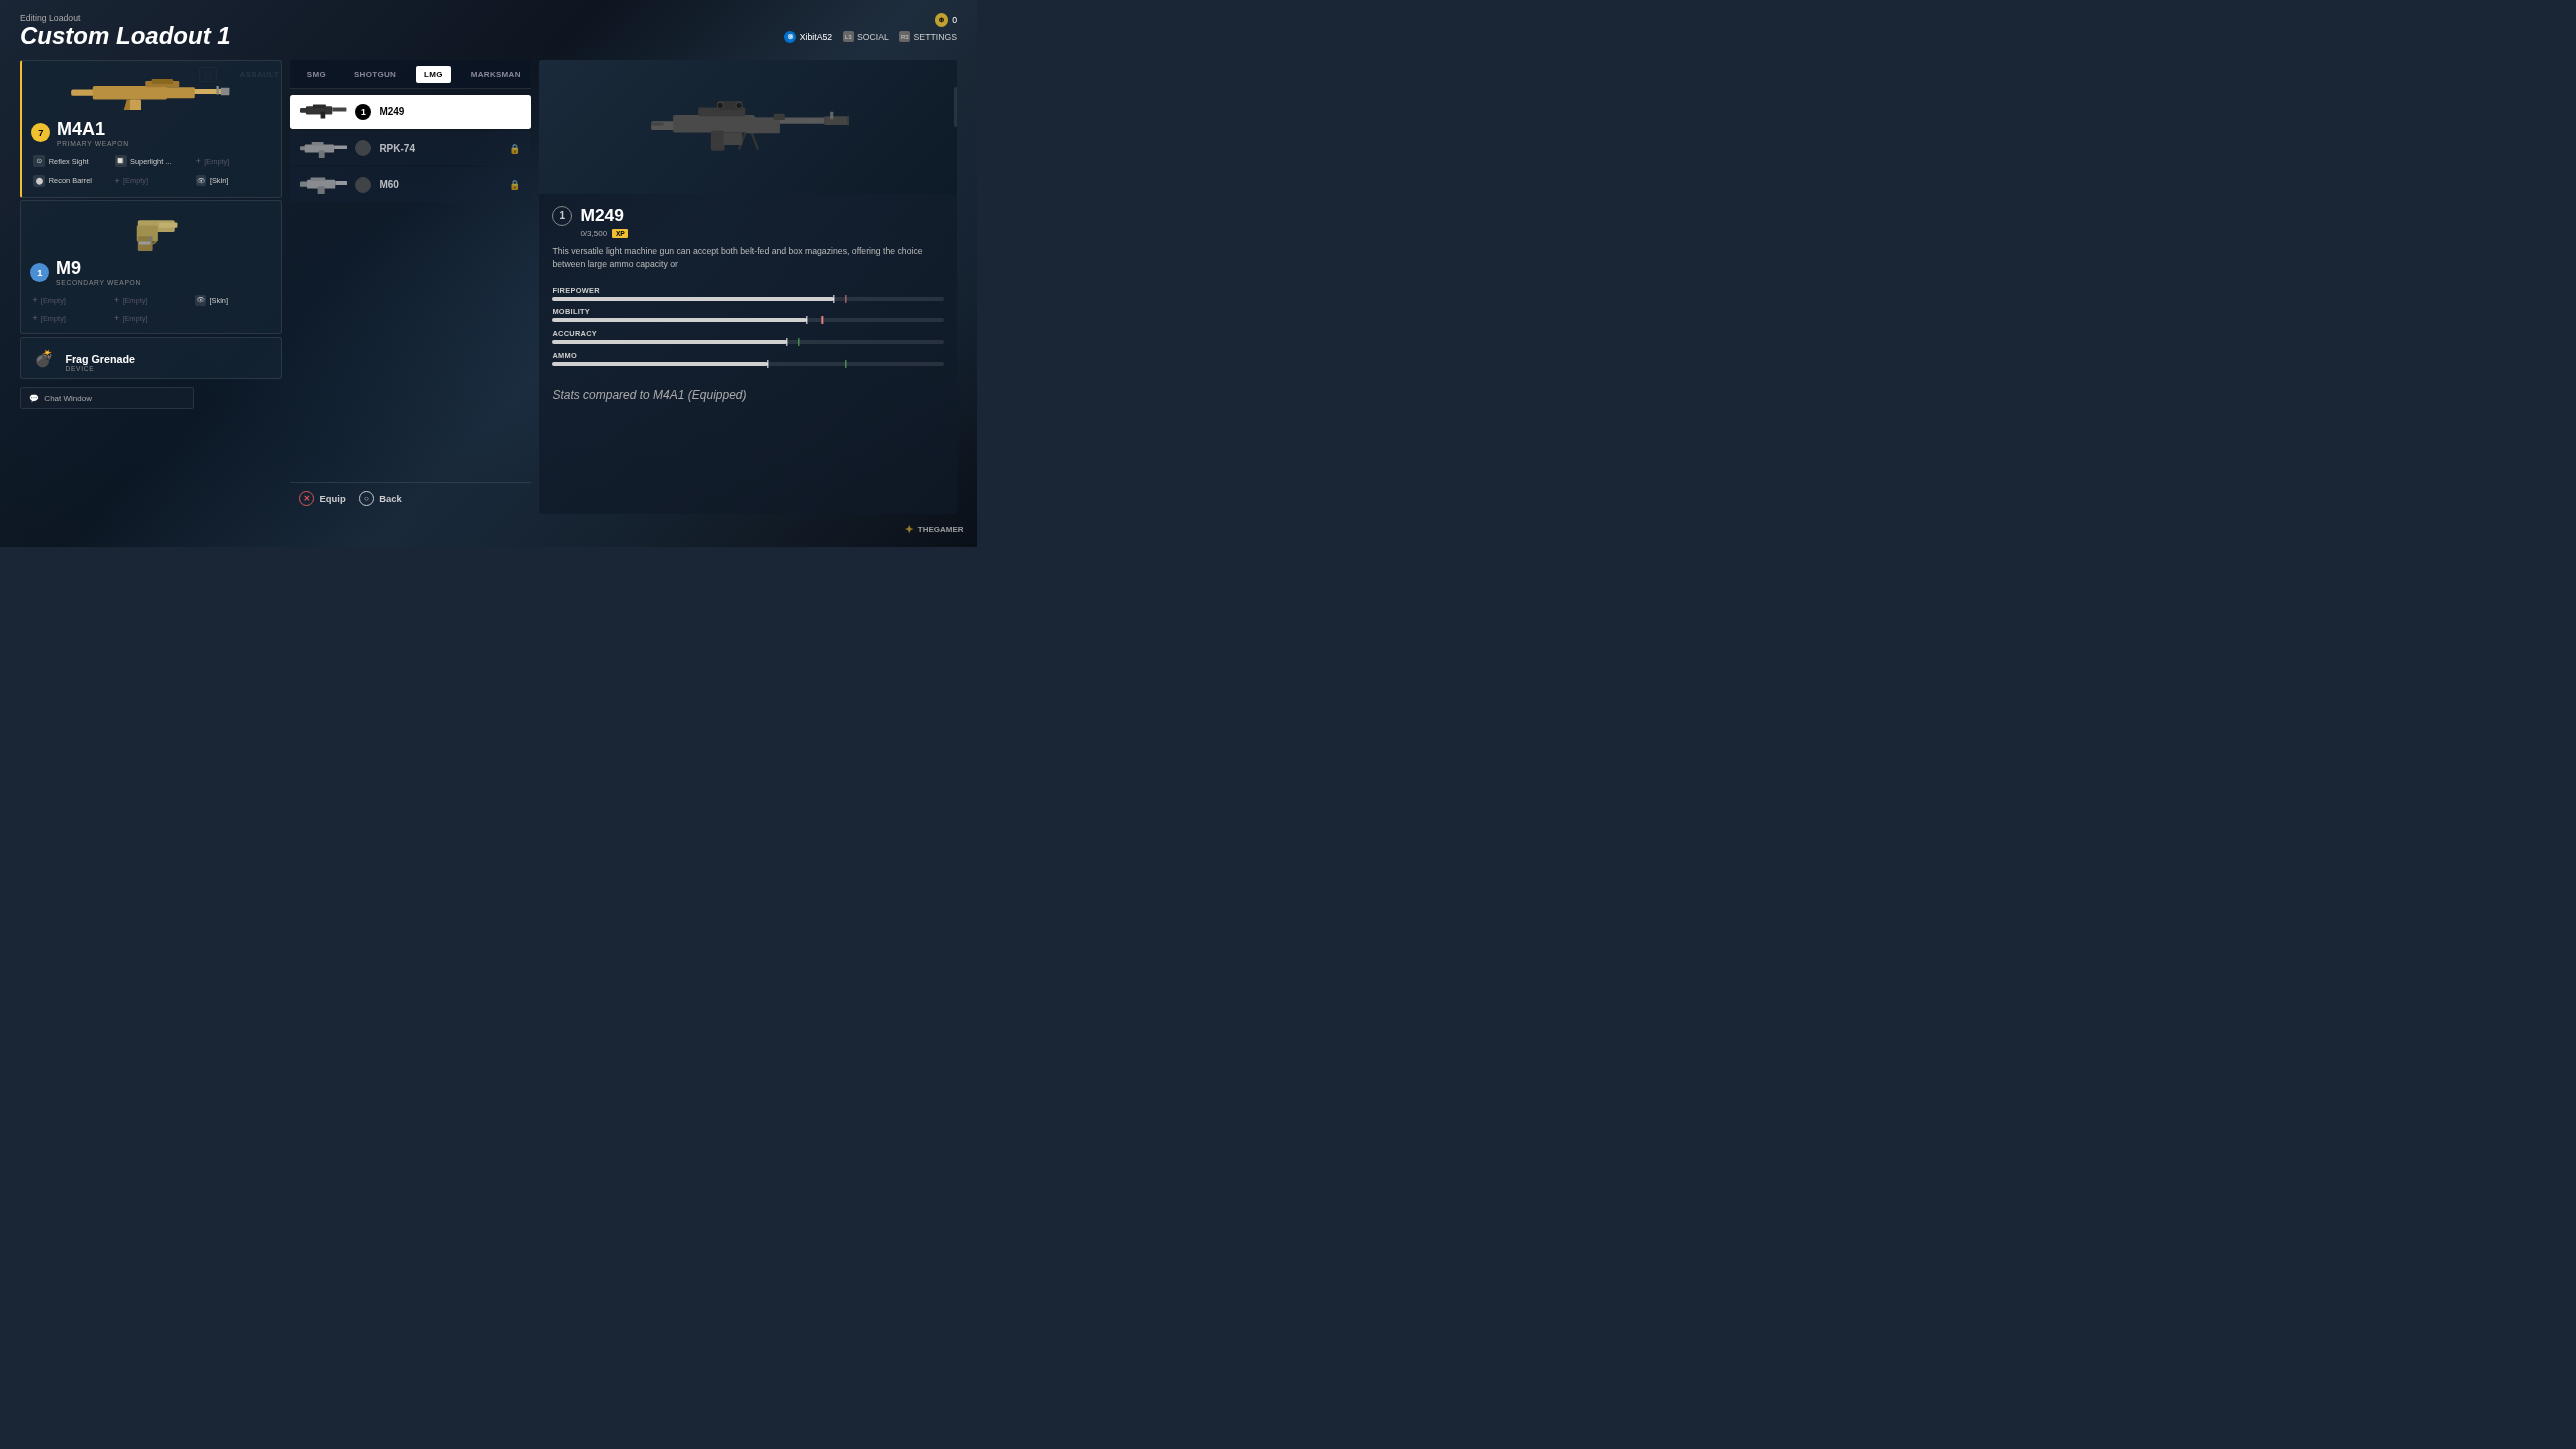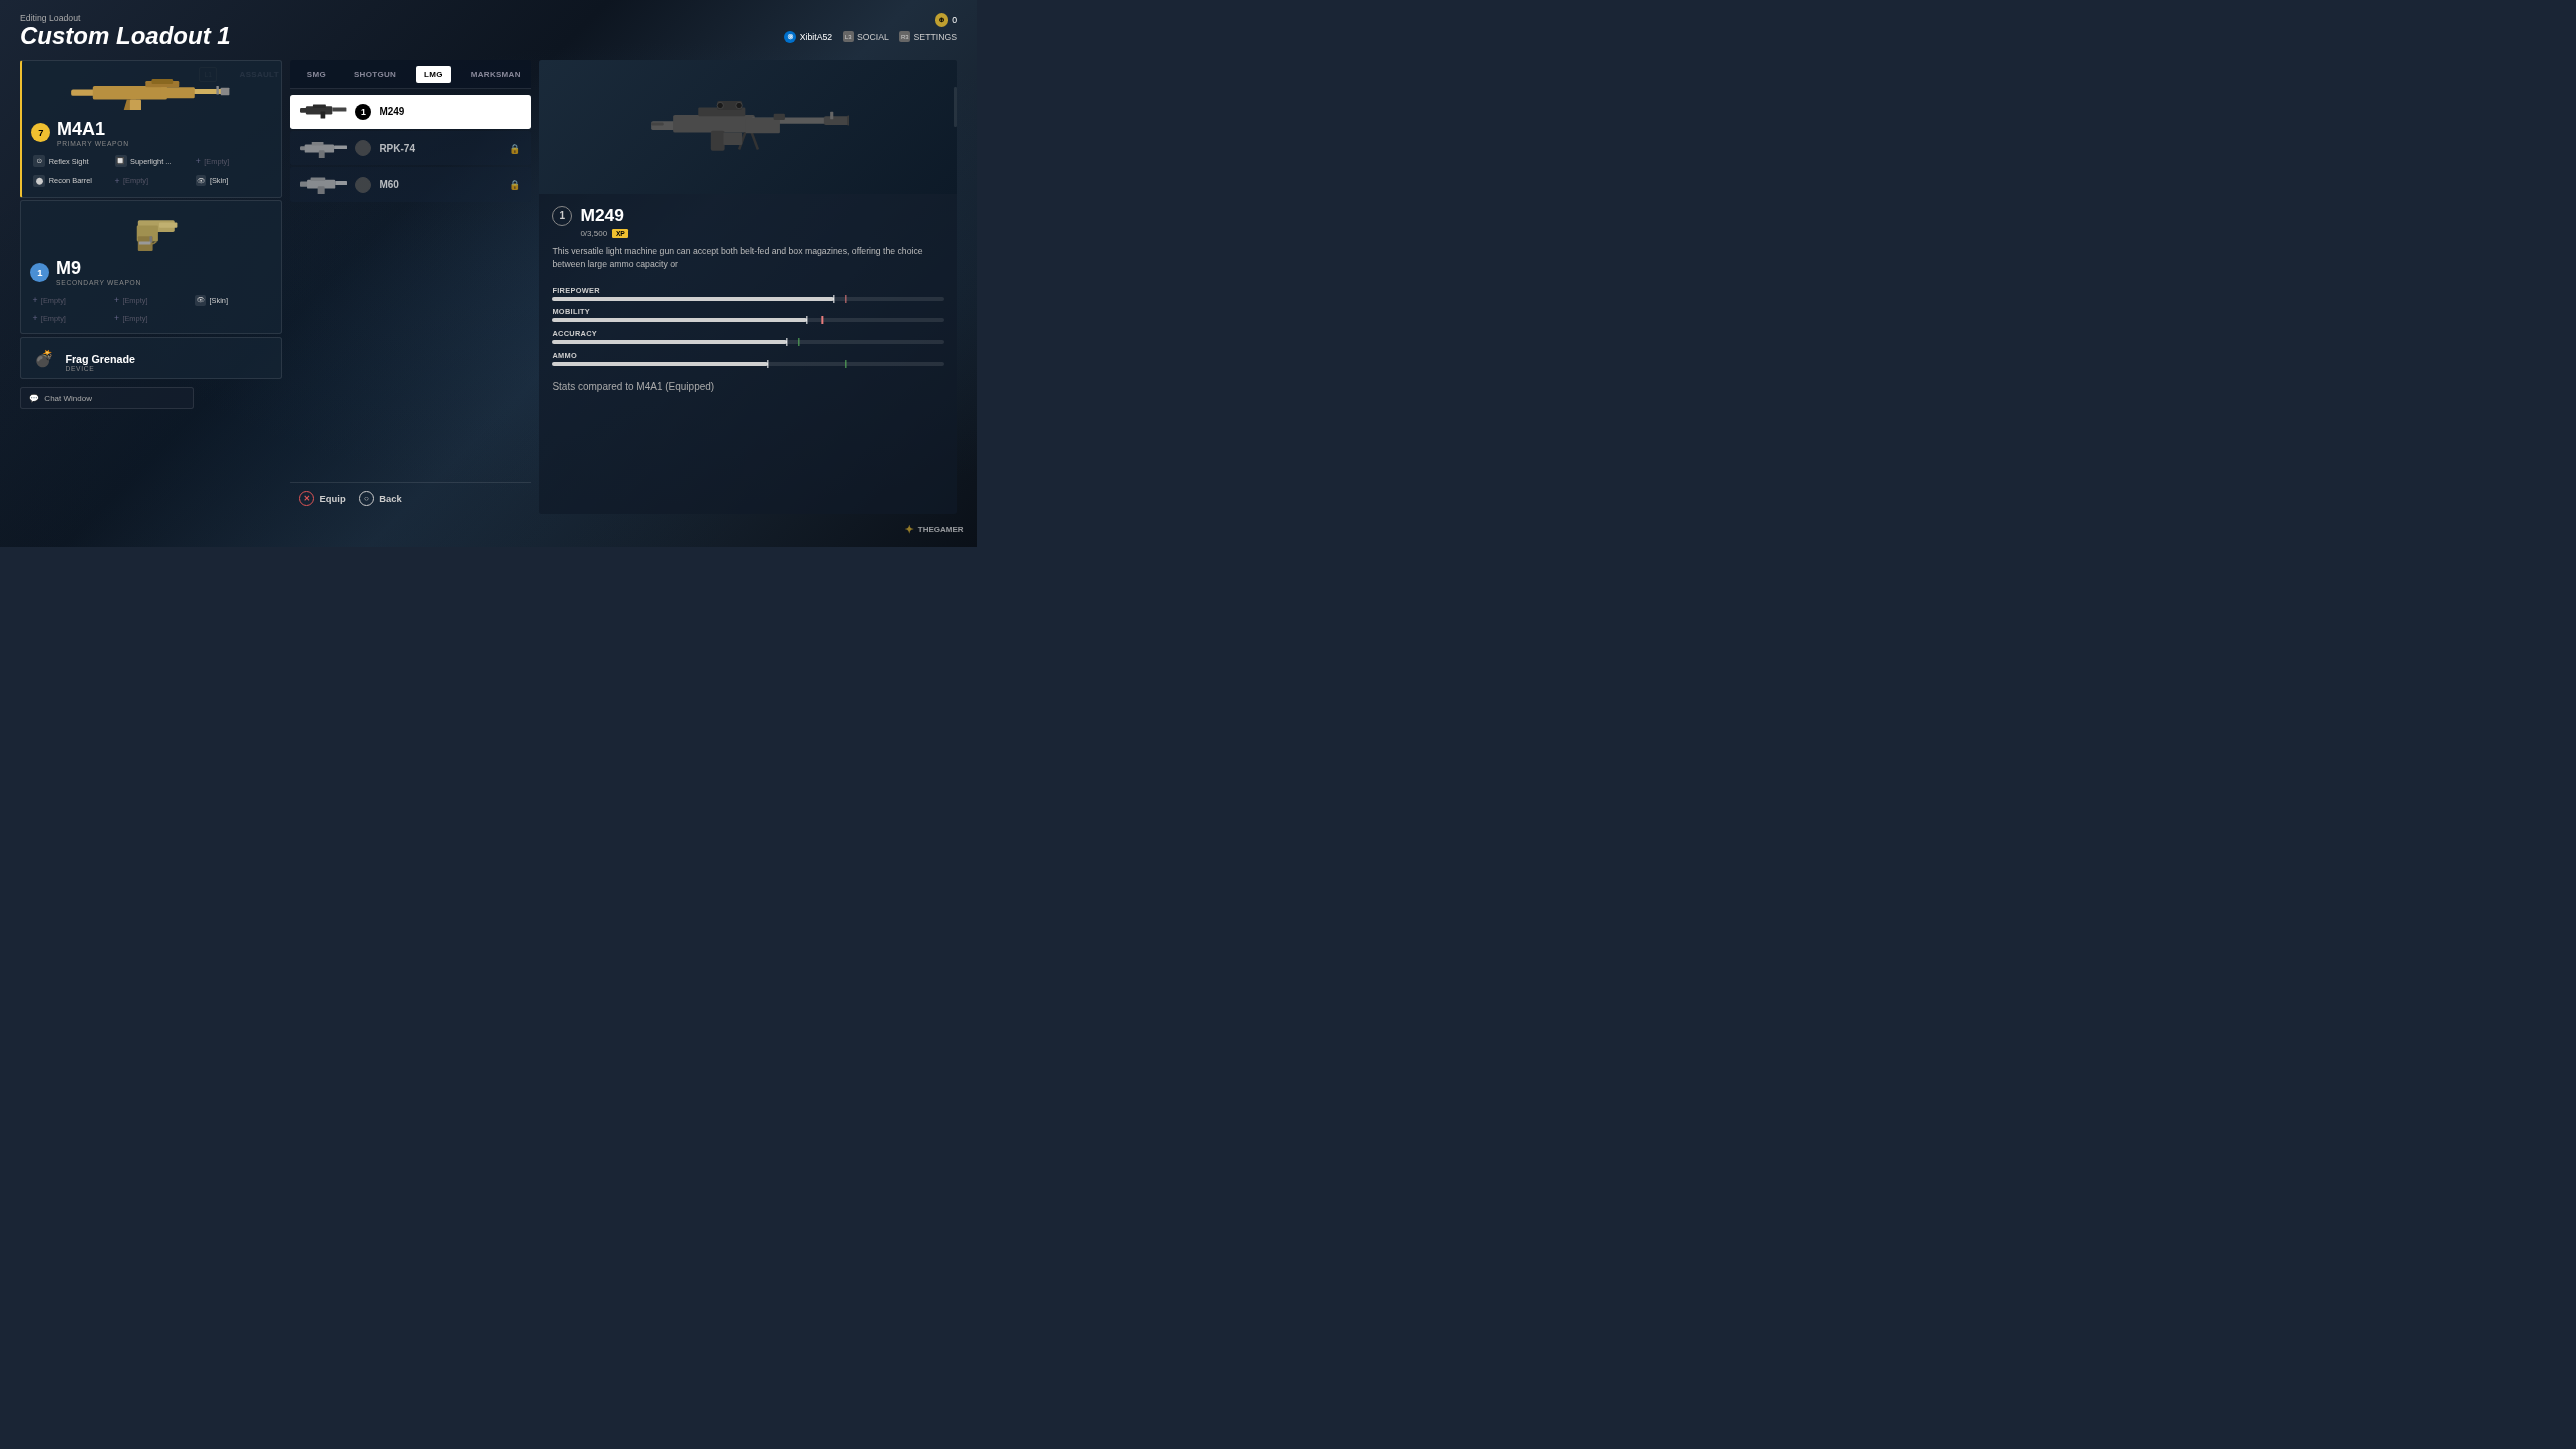--- a/index.html
+++ b/index.html
@@ -582,23 +582,24 @@
 
     .stat-compare-marker {
       position: absolute;
       top: -2px;
       width: 1.3px;
       height: 8px;
       transform: translateX(-50%);
     }
 
     .stats-compared {
-      font-size: 10px;
+      font-size: 12px;
       color: #aaa;
-      margin-top: 15px;
+      margin-top: 22px;
+      font-style: italic;
     }
 
     .scrollbar-divider {
       width: 2.7px;
       background: rgba(255,255,255,0.1);
       border-radius: 1.3px;
       position: absolute;
       right: 0;
       top: 20%;
       height: 30%;

